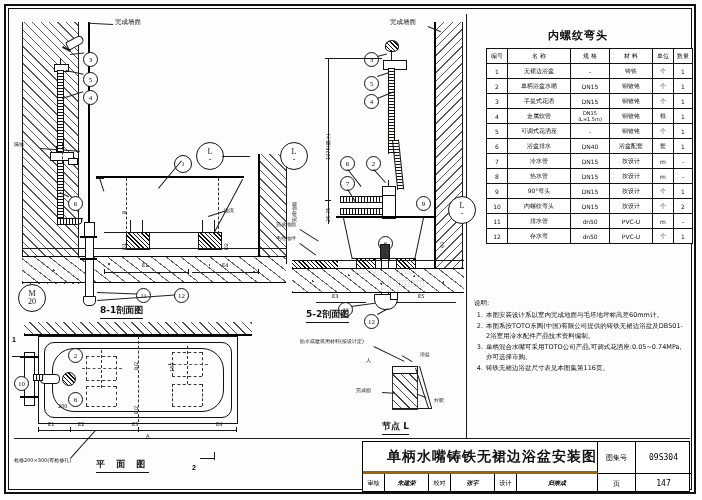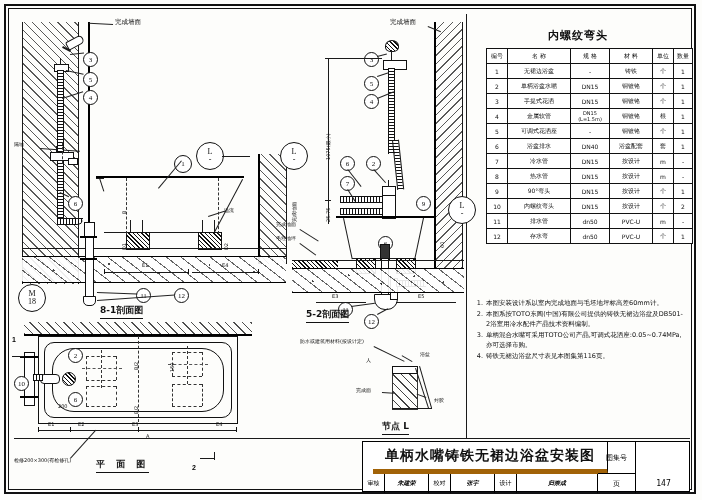--- a/index.html
+++ b/index.html
@@ -85,23 +85,23 @@
   .ntext{flex:1;}
 
   
   .vtitle{position:absolute;font-size:9px;font-weight:bold;color:#111;
           font-family:"DejaVu Sans",sans-serif;}
   .vtitle.u{border-bottom:1.5px solid #111;padding-bottom:1px;}
 
   
   .tblock{position:absolute;left:362px;top:441px;width:328px;height:51px;
           border:1px solid #000;box-sizing:border-box;background:#fff;}
-  .tb-main{position:absolute;left:10px;top:0;width:235px;height:32px;
-           border-right:1px solid #000;border-bottom:5px solid #a16207;box-sizing:border-box;
-           display:flex;align-items:center;justify-content:center;}
+  .tb-main{position:absolute;left:0;top:0;width:235px;height:32px;
+           border-right:1px solid #000;border-bottom:3px solid #a16207;box-sizing:border-box;
+           display:flex;align-items:center;justify-content:flex-end;}
   .tb-main span{font-size:14px;font-weight:bold;color:#111;letter-spacing:1px;
                 font-family:"DejaVu Sans",sans-serif;}
   .tb-numlbl{position:absolute;left:235px;top:0;width:38px;height:32px;
              border-right:1px solid #000;border-bottom:1px solid #000;box-sizing:border-box;
              display:flex;align-items:center;justify-content:center;font-size:7px;}
   .tb-num{position:absolute;left:273px;top:0;width:55px;height:32px;
           border-bottom:1px solid #000;box-sizing:border-box;
           display:flex;align-items:center;justify-content:center;font-size:8px;
           font-family:"DejaVu Sans Mono",monospace;}
   .tb-sig{position:absolute;left:0;top:32px;width:235px;height:19px;
@@ -203,21 +203,21 @@
     <div class="ln h thick" style="left:80px;top:258px;width:17px;height:2px;"></div>
     <div class="pipe" style="left:83px;top:296px;width:11px;height:8px;border-radius:0 0 5px 5px;"></div>
 
     <div class="bub s" style="left:136px;top:288px;">11</div>
     <div class="lead" style="left:97px;top:292px;width:40px;transform:rotate(2deg);"></div>
     <div class="bub s" style="left:174px;top:288px;">12</div>
     <div class="lead" style="left:97px;top:300px;width:78px;transform:rotate(-4deg);"></div>
 
     <div class="bub l" style="left:18px;top:284px;">
       <span>M</span>
-      <span>18</span>
+      <span>20</span>
     </div>
 
     <div class="bub l" style="left:196px;top:142px;">
       <span>L</span>
       <span>-</span>
     </div>
     <div class="ln h" style="left:222px;top:156px;width:28px;"></div>
     <div class="bub l" style="left:280px;top:142px;">
       <span>L</span>
       <span>-</span>
@@ -535,20 +535,21 @@
         <td>存水弯</td>
         <td>dn50</td>
         <td>PVC-U</td>
         <td>个</td>
         <td>1</td>
       </tr>
     </tbody>
   </table>
 
   <div class="notes" style="left:474px;top:298px;">
+    <div class="nhead">说明:</div>
     <div class="nrow">
       <span class="nnum">1.</span>
       <span class="ntext">本图安装设计系以室内完成地面与毛坯地坪标高差60mm计。</span>
     </div>
     <div class="nrow">
       <span class="nnum">2.</span>
       <span class="ntext">本图系按TOTO东陶(中国)有限公司提供的铸铁无裙边浴盆及DB501-2浴室用冷水配件产品技术资料编制。</span>
     </div>
     <div class="nrow">
       <span class="nnum">3.</span>
@@ -558,20 +559,21 @@
       <span class="nnum">4.</span>
       <span class="ntext">铸铁无裙边浴盆尺寸表见本图集第116页。</span>
     </div>
   </div>
 
   <div class="tblock">
     <div class="tb-main">
       <span>单柄水嘴铸铁无裙边浴盆安装图</span>
     </div>
     <div class="tb-numlbl">图集号</div>
+    <div class="tb-num">09S304</div>
 
     <div class="tb-sig">
       <div style="width:22px;">审核</div>
       <div style="width:44px;" class="sig-hand">朱建荣</div>
       <div style="width:22px;">校对</div>
       <div style="width:44px;" class="sig-hand">张宇</div>
       <div style="width:22px;">设计</div>
       <div style="width:81px;" class="sig-hand">归崇成</div>
     </div>
     <div class="tb-pagelbl">页</div>

